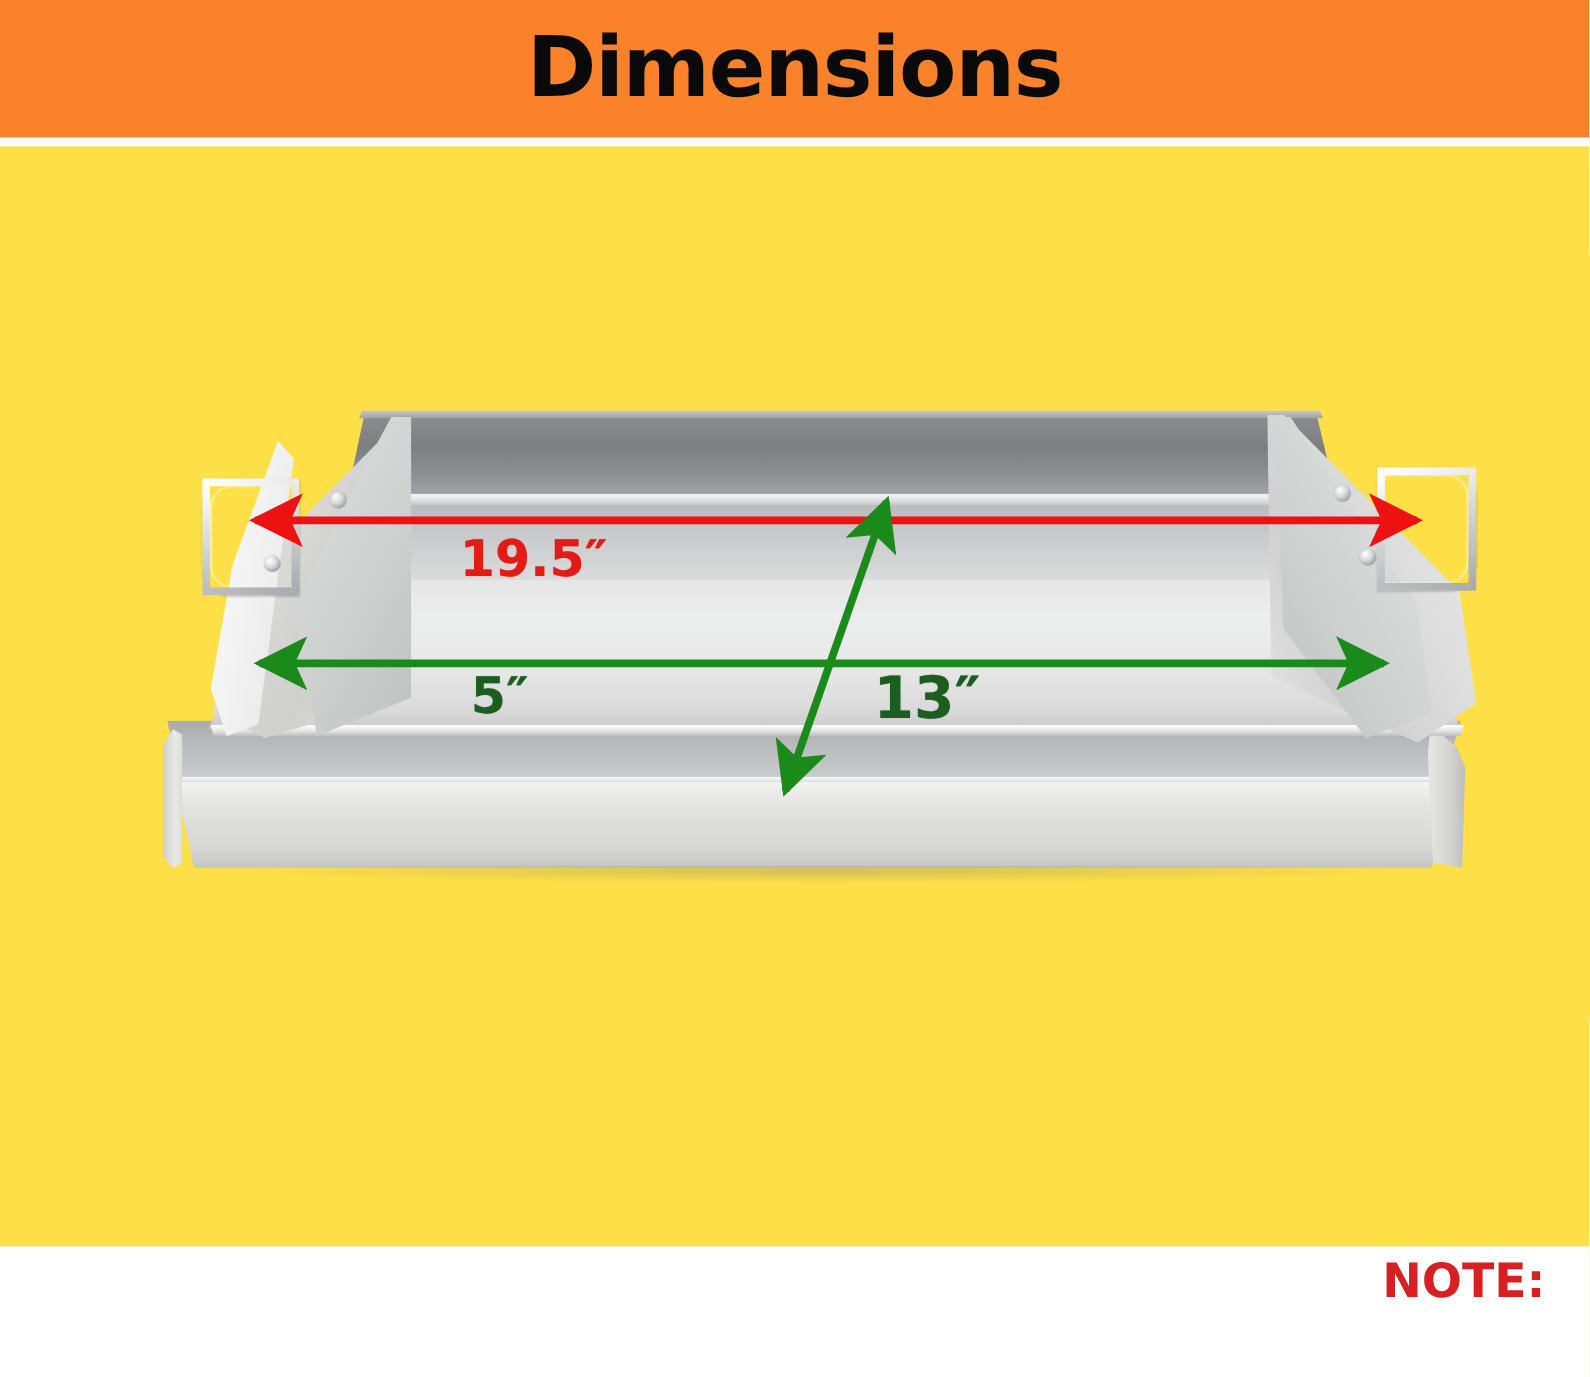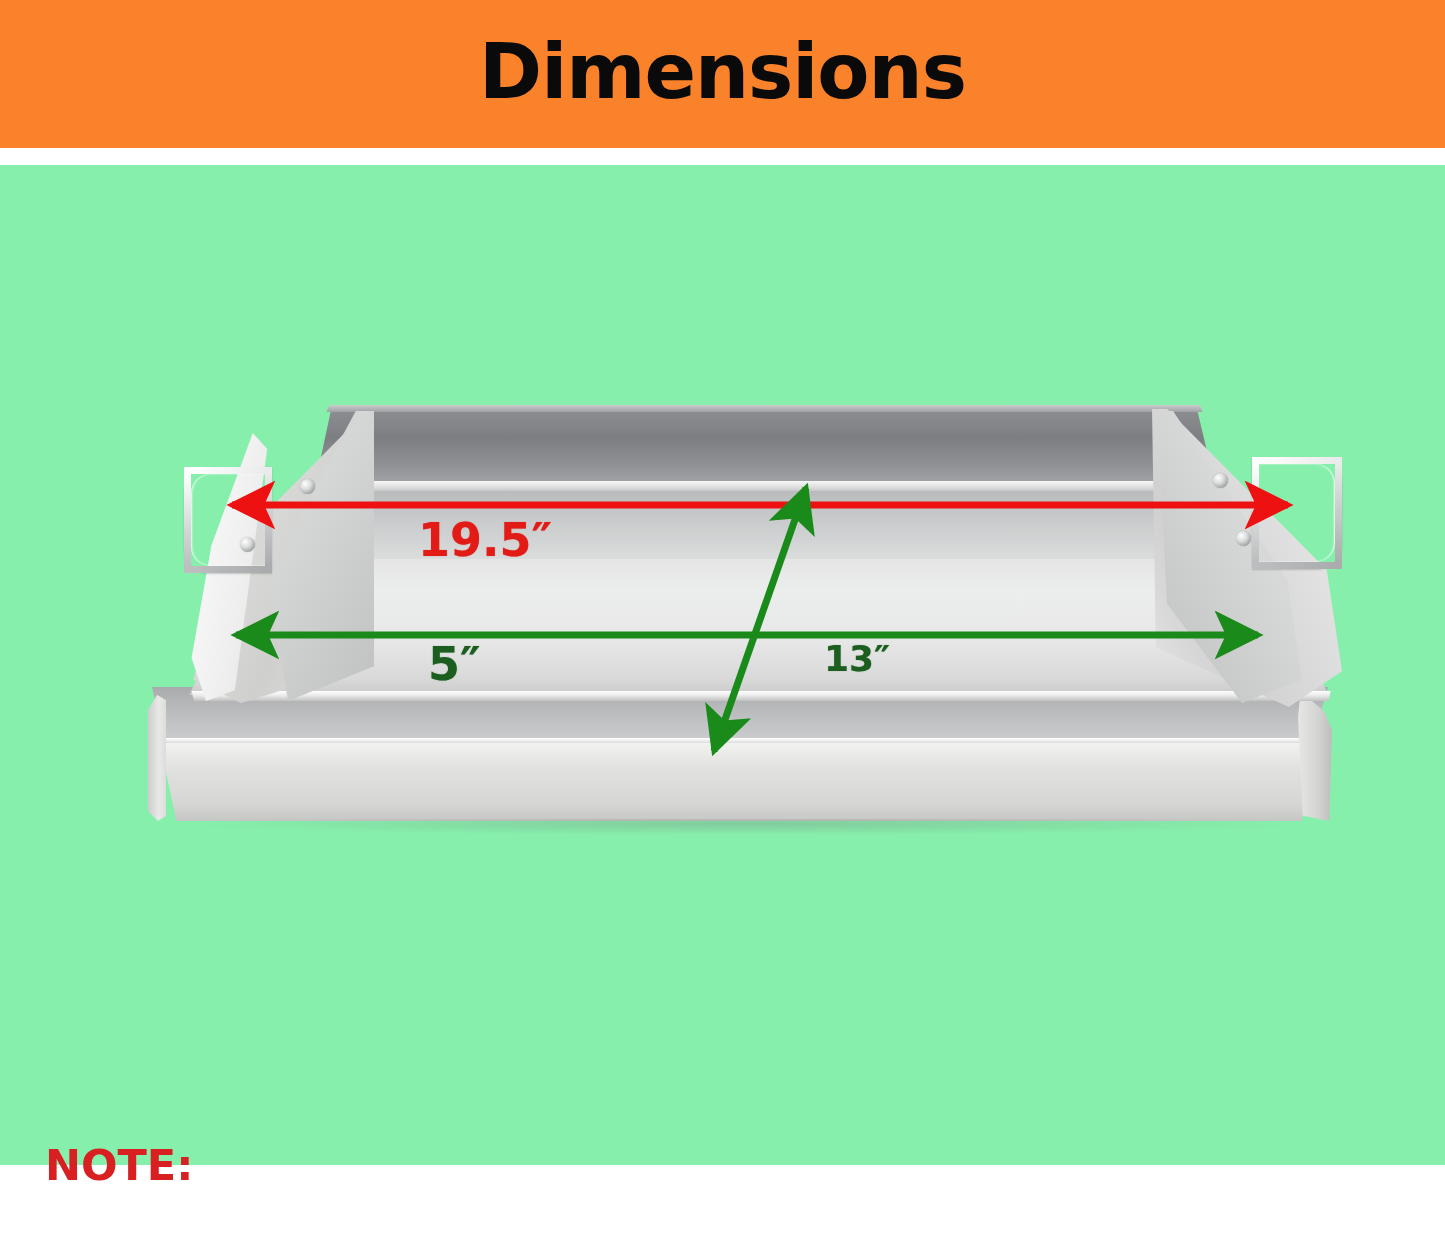--- a/index.html
+++ b/index.html
@@ -13,21 +13,21 @@
     position: relative;
     overflow: hidden;
     font-family: "Liberation Sans", sans-serif;
   }
 
   
   #header-banner {
     position: absolute;
     left: 0; top: 0;
     width: 1445px;
-    height: 148px;
+    height: 125px;
     background: #F9822A;
     display: flex;
     align-items: center;
     justify-content: center;
   }
   #header-title {
     font-family: "DejaVu Sans", sans-serif;
     font-size: 76px;
     font-weight: bold;
     color: #0a0a0a;
@@ -36,22 +36,21 @@
     margin-top: -4px;
   }
 
   
   #product-figure {
     position: absolute;
     left: 0;
     top: 133px;
     width: 1445px;
     height: 1000px;
-    background: #86efac;
-    margin-top: 32px;
+    background: #fde047;
   }
 
   
   #griddle {
     position: absolute;
     left: 140px;
     top: 230px;   
     width: 1200px;
     height: 440px;
   }
@@ -283,41 +282,42 @@
     text-shadow: 0 0 1px rgba(226,27,23,.6);
   }
   #label-depth {
     left: 428px;
     top: 476px;
     font-size: 46px;
     color: #1B5E20;
     text-shadow: 0 0 1px rgba(27,94,32,.5);
   }
   #label-inner {
-    left: 824px;
+    left: 794px;
     top: 476px;
-    font-size: 36px;
+    font-size: 53px;
     color: #1B5E20;
     text-shadow: 0 0 1px rgba(27,94,32,.5);
   }
 
   
   #note-block {
     position: absolute;
     left: 45px;
     top: 1138px;
     width: 1360px;
   }
   .note-line {
     font-family: "DejaVu Sans", sans-serif;
     font-weight: bold;
     color: #D81F22;
     font-size: 43px;
     line-height: 1.30;
     white-space: nowrap;
+    text-align: right;
   }
 </style>
 </head>
 <body>
 
 <div id="header-banner">
   <div id="header-title">Dimensions</div>
 </div>
 
 <div id="product-figure">

